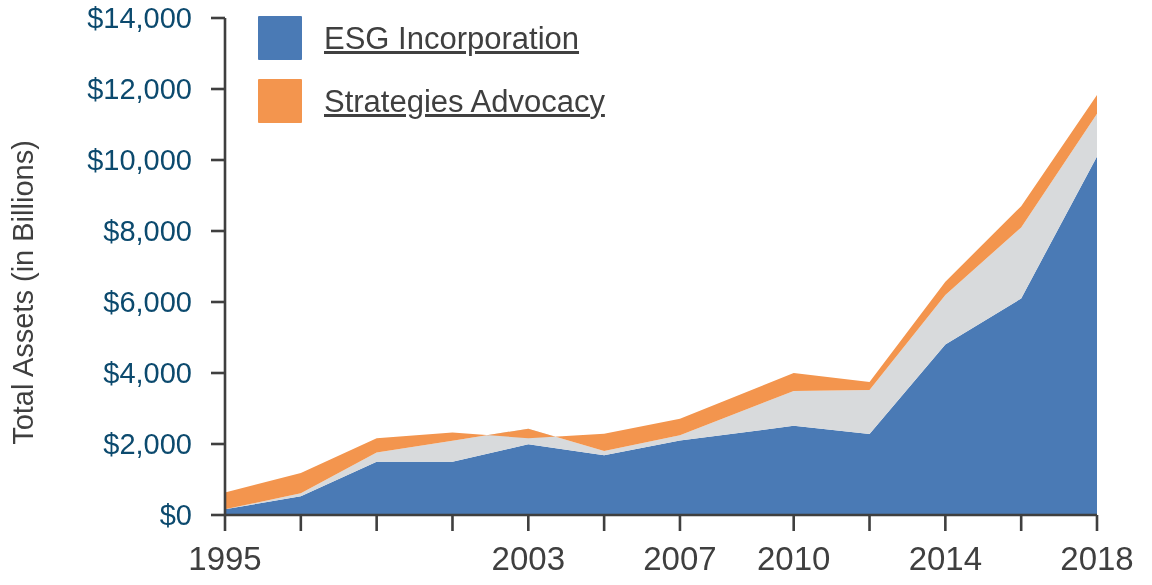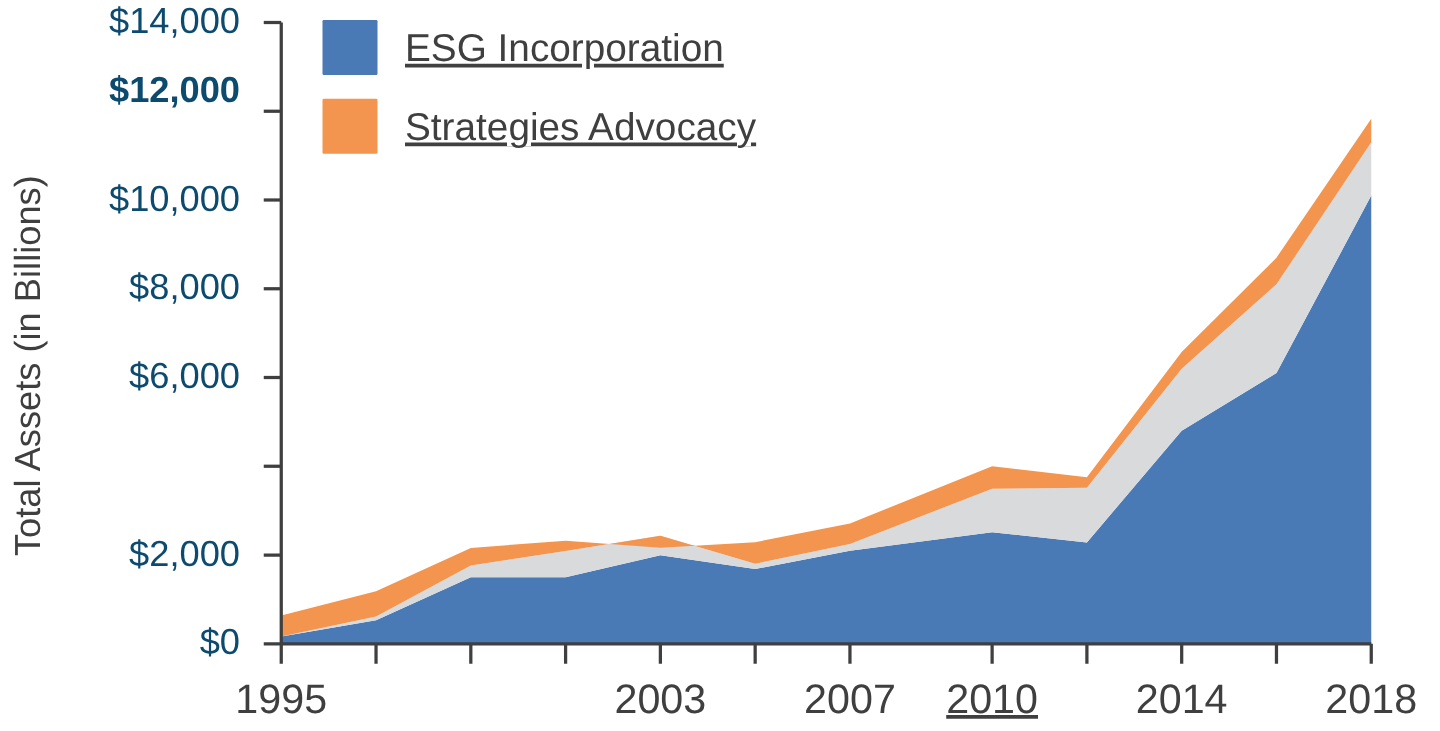--- a/index.html
+++ b/index.html
@@ -126,32 +126,33 @@
 </head>
 <body>
 
 <div id="chart-root">
 
   <div class="y-axis-title">Total Assets (in Billions)</div>
 
   <div class="y-ticklabels">
       <div class="y-ticklabel" style="top: 515px;">$0</div>
       <div class="y-ticklabel" style="top: 444px;">$2,000</div>
+      <div class="y-ticklabel" style="top: 373px;">$4,000</div>
       <div class="y-ticklabel" style="top: 302px;">$6,000</div>
       <div class="y-ticklabel" style="top: 231px;">$8,000</div>
       <div class="y-ticklabel" style="top: 160px;">$10,000</div>
-      <div class="y-ticklabel" style="top: 73px; font-weight: bold;">$12,000</div>
+      <div class="y-ticklabel" style="top: 89px;">$12,000</div>
       <div class="y-ticklabel" style="top: 18px;">$14,000</div>
     </div>
 
   <div class="x-ticklabels">
       <div class="x-ticklabel" style="left: 225px;">1995</div>
       <div class="x-ticklabel" style="left: 528.304px;">2003</div>
       <div class="x-ticklabel" style="left: 679.957px;">2007</div>
-      <div class="x-ticklabel" style="left: 793.696px; text-decoration: underline;">2010</div>
+      <div class="x-ticklabel" style="left: 793.696px;">2010</div>
       <div class="x-ticklabel" style="left: 945.348px;">2014</div>
       <div class="x-ticklabel" style="left: 1097px;">2018</div>
     </div>
 
   <svg class="plot-svg" viewBox="0 0 1152 585" preserveAspectRatio="none" aria-hidden="true">
     <g id="area-layers">
         <path d="M 225 509.249 L 300.82608695652175 496.2205 L 376.6521739130435 461.8565 L 452.47826086956525 461.8565 L 528.304347826087 444.284 L 604.1304347826087 455.1825 L 679.9565217391305 440.521 L 793.695652173913 425.824 L 869.5217391304348 433.9535 L 945.3478260869565 344.6 L 1021.1739130434783 298.45 L 1097 156.45 L 1097 515 L 1021.1739130434783 515 L 945.3478260869565 515 L 869.5217391304348 515 L 793.695652173913 515 L 679.9565217391305 515 L 604.1304347826087 515 L 528.304347826087 515 L 452.47826086956525 515 L 376.6521739130435 515 L 300.82608695652175 515 L 225 515 Z" fill="#4a7ab5"></path>
         <path d="M 225 509.249 L 300.82608695652175 493.2385 L 376.6521739130435 452.449 L 452.47826086956525 440.8405 L 528.304347826087 428.62850000000003 L 604.1304347826087 451.029 L 679.9565217391305 435.1605 L 793.695652173913 390.99850000000004 L 869.5217391304348 390.111 L 945.3478260869565 294.9 L 1021.1739130434783 227.45 L 1097 113.84999999999997 L 1097 156.45 L 1021.1739130434783 298.45 L 945.3478260869565 344.6 L 869.5217391304348 433.9535 L 793.695652173913 425.824 L 679.9565217391305 440.521 L 604.1304347826087 455.1825 L 528.304347826087 444.284 L 452.47826086956525 461.8565 L 376.6521739130435 461.8565 L 300.82608695652175 496.2205 L 225 509.249 Z" fill="#d8dadc"></path>
         <path d="M 225 492.4575 L 300.82608695652175 472.9325 L 376.6521739130435 438.3555 L 452.47826086956525 432.5335 L 528.304347826087 438.178 L 604.1304347826087 433.705 L 679.9565217391305 418.7595 L 793.695652173913 373 L 869.5217391304348 381.875 L 945.3478260869565 281.694 L 1021.1739130434783 206.14999999999998 L 1097 94.99950000000001 L 1097 113.84999999999997 L 1021.1739130434783 227.45 L 945.3478260869565 294.9 L 869.5217391304348 390.111 L 793.695652173913 390.99850000000004 L 679.9565217391305 435.1605 L 604.1304347826087 451.029 L 528.304347826087 428.62850000000003 L 452.47826086956525 440.8405 L 376.6521739130435 452.449 L 300.82608695652175 493.2385 L 225 509.249 Z" fill="#f3954e"></path>
       </g>

